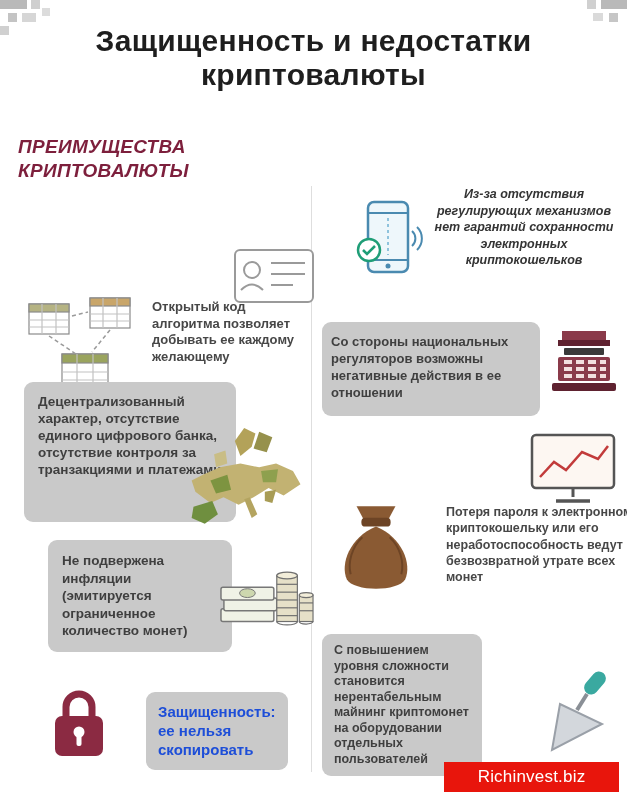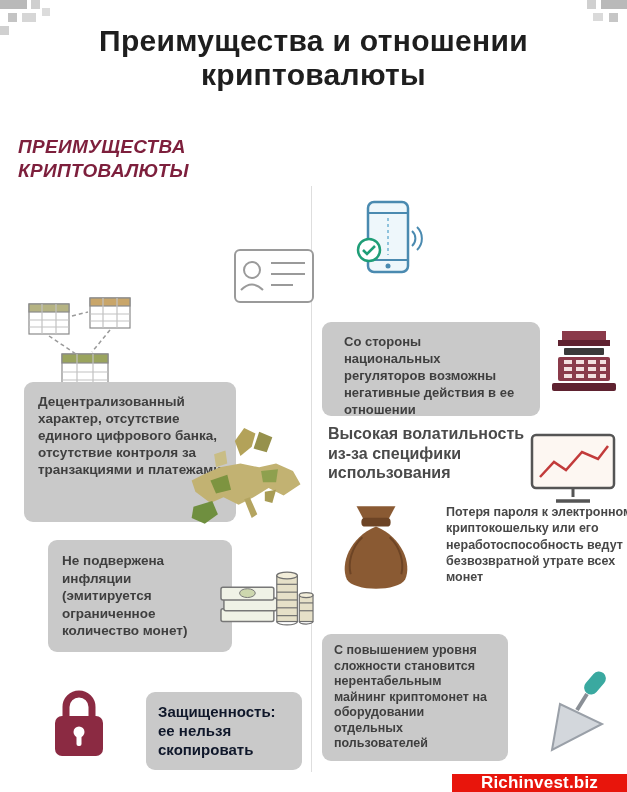--- a/index.html
+++ b/index.html
@@ -36,44 +36,44 @@
 
   .adv3-box { left:24px; top:382px; width:212px; height:140px; padding:11px 14px;
               font-size:13.5px; line-height:1.26; z-index:1; }
   .map-icon { left:186px; top:424px; width:122px; height:112px; z-index:2; }
 
   .adv4-box { left:34px; top:540px; width:184px; height:112px; padding:12px 14px;
               font-size:13.5px; line-height:1.3;margin-left:14px; }
   .money-icon { left:220px; top:552px; width:94px; height:94px; }
 
   .padlock-icon { left:50px; top:686px; width:58px; height:74px; }
-  .adv5-box { left:146px; top:692px; width:156px; height:78px; padding:10px 12px;
-              color:#0f172a; font-size:15px; line-height:1.28; }
+  .adv5-box { left:146px; top:692px; width:142px; height:78px; padding:10px 12px;
+              color:#1d4ed8; font-size:15px; line-height:1.28; }
 
   
   .phone-icon { left:352px; top:200px; width:72px; height:78px; }
   .dis1-text { left:428px; top:186px; width:192px; font-size:12.5px; font-style:italic;
                text-align:center; line-height:1.32; color:#343434; }
 
-  .dis2-box { left:322px; top:322px; width:218px; height:94px; padding:12px 22px;
+  .dis2-box { left:322px; top:322px; width:218px; height:94px; padding:12px 9px;
               font-size:13px; line-height:1.3; }
   .register-icon { left:550px; top:330px; width:68px; height:62px; }
 
   .dis3-text { left:328px; top:424px; width:200px; font-size:16px; line-height:1.22; color:#4a4a4a; }
   .monitor-icon { left:528px; top:432px; width:90px; height:76px; }
 
   .moneybag-icon { left:338px; top:504px; width:76px; height:90px; }
   .dis4-text { left:418px; top:504px; width:204px; font-size:12.5px; text-align:left; line-height:1.3;margin-left:28px; }
 
-  .dis5-box { left:322px; top:634px; width:186px; padding:9px 12px;
+  .dis5-box { left:322px; top:634px; width:160px; padding:9px 12px;
               font-size:12.5px; line-height:1.24; }
   .trowel-icon { left:538px; top:670px; width:76px; height:82px; }
 
-  .watermark { position:absolute; right:0; bottom:0; width:175px; height:18px;
-               background:#e8150c; color:#ffffff; font-size:17px; font-weight:bold;
+  .watermark { position:absolute; right:8px; bottom:0; width:175px; height:30px;
+               background:#e8150c; color:#ffffff; font-size:17px; font-weight:normal;
                display:flex; align-items:center; justify-content:center; letter-spacing:.2px; }
 </style>
 </head>
 <body>
 
 <div class="page">
 
   <div class="corner corner-tl">
     <svg width="55" height="42" viewBox="0 0 55 42">
       <rect x="0" y="0" width="27" height="9" fill="#b9b9b9"></rect>
@@ -86,21 +86,21 @@
   </div>
   <div class="corner corner-tr">
     <svg width="52" height="30" viewBox="0 0 52 30">
       <rect x="26" y="0" width="26" height="9" fill="#b9b9b9"></rect>
       <rect x="12" y="0" width="9" height="9" fill="#d0d0d0"></rect>
       <rect x="34" y="13" width="9" height="9" fill="#c6c6c6"></rect>
       <rect x="18" y="13" width="10" height="8" fill="#dadada"></rect>
     </svg>
   </div>
 
-  <h1 class="title">Преимущества и отношении криптовалюты</h1>
+  <h1 class="title">Защищенность и недостатки криптовалюты</h1>
 
   <div class="divider"></div>
 
   <div class="adv-header">ПРЕИМУЩЕСТВА
 КРИПТОВАЛЮТЫ</div>
 
   <div class="icon idcard-icon">
     <svg viewBox="0 0 82 60">
       <rect x="2" y="4" width="78" height="52" rx="5" fill="#ffffff" stroke="#9a9a9a" stroke-width="2"></rect>
       <circle cx="19" cy="24" r="8" fill="none" stroke="#9a9a9a" stroke-width="2"></circle>
@@ -135,20 +135,21 @@
         <line x1="34" y1="76" x2="80" y2="76" stroke="#c2c2c2"></line>
         <line x1="34" y1="84" x2="80" y2="84" stroke="#c2c2c2"></line>
         <line x1="49" y1="58" x2="49" y2="92" stroke="#c2c2c2"></line>
         <line x1="65" y1="58" x2="65" y2="92" stroke="#c2c2c2"></line>
       </g>
       <line x1="21" y1="40" x2="48" y2="58" stroke="#9a9a9a" stroke-width="1.5" stroke-dasharray="4 3"></line>
       <line x1="82" y1="34" x2="64" y2="56" stroke="#9a9a9a" stroke-width="1.5" stroke-dasharray="4 3"></line>
       <line x1="44" y1="20" x2="60" y2="16" stroke="#9a9a9a" stroke-width="1.5" stroke-dasharray="4 3"></line>
     </svg>
   </div>
+  <div class="txt adv2-text">Открытый код алгоритма позволяет добывать ее каждому желающему</div>
 
   <div class="graybox adv3-box">Децентрализованный характер, отсутствие единого цифрового банка, отсутствие контроля за транзакциями и платежами</div>
   <div class="icon map-icon">
     <svg viewBox="0 0 130 115">
       <path d="M62 2 L74 8 L70 22 L58 32 L52 16 Z" fill="#b3a259"></path>
       <path d="M78 6 L92 12 L86 28 L72 24 Z" fill="#96914c"></path>
       <path d="M30 30 L42 26 L44 40 L32 44 Z" fill="#c9bd85"></path>
       <path d="M18 52 L36 44 L58 40 L78 44 L96 40 L114 48 L122 62 L104 74 L88 66 L72 76 L56 84 L40 76 L26 82 L10 70 L6 58 Z" fill="#c2b272"></path>
       <path d="M26 58 L44 52 L48 68 L32 72 Z" fill="#7d9440"></path>
       <path d="M80 48 L98 46 L96 60 L82 60 Z" fill="#8ea04e"></path>
@@ -203,20 +204,21 @@
       <line x1="16" y1="13" x2="56" y2="13" stroke="#4a8ab0" stroke-width="2"></line>
       <line x1="16" y1="60" x2="56" y2="60" stroke="#4a8ab0" stroke-width="2"></line>
       <line x1="36" y1="18" x2="36" y2="55" stroke="#8fc3dd" stroke-width="2" stroke-dasharray="3 3"></line>
       <circle cx="36" cy="66" r="2.5" fill="#4a8ab0"></circle>
       <circle cx="17" cy="50" r="11" fill="#ffffff" stroke="#1f9e77" stroke-width="2.5"></circle>
       <path d="M11 50 l4 4 l8 -8" fill="none" stroke="#1f9e77" stroke-width="2.5"></path>
       <path d="M60 31 a10 10 0 0 1 0 15" fill="none" stroke="#4a8ab0" stroke-width="2"></path>
       <path d="M65 27 a16 16 0 0 1 0 23" fill="none" stroke="#4a8ab0" stroke-width="2"></path>
     </svg>
   </div>
+  <div class="txt dis1-text">Из-за отсутствия регулирующих механизмов нет гарантий сохранности электронных криптокошельков</div>
 
   <div class="graybox dis2-box">Со стороны национальных регуляторов возможны негативные действия в ее отношении</div>
   <div class="icon register-icon">
     <svg viewBox="0 0 68 62">
       <rect x="12" y="1" width="44" height="9" fill="#8a3a4a"></rect>
       <rect x="8" y="10" width="52" height="6" fill="#5f2230"></rect>
       <rect x="14" y="18" width="40" height="7" rx="1" fill="#3a3a3a"></rect>
       <rect x="8" y="27" width="52" height="24" rx="2" fill="#8a3a4a"></rect>
       <g fill="#f2dede">
         <rect x="14" y="30" width="8" height="4"></rect>
@@ -229,21 +231,20 @@
           <rect x="50" y="37" width="6" height="4"></rect>
         <rect x="14" y="44" width="8" height="4"></rect>
           <rect x="26" y="44" width="8" height="4"></rect>
           <rect x="38" y="44" width="8" height="4"></rect>
           <rect x="50" y="44" width="6" height="4"></rect>
       </g>
       <rect x="2" y="53" width="64" height="8" rx="2" fill="#5f2230"></rect>
     </svg>
   </div>
 
-  <div class="txt dis3-text">Высокая волатильность из-за специфики использования</div>
   <div class="icon monitor-icon">
     <svg viewBox="0 0 90 76">
       <rect x="4" y="3" width="82" height="53" rx="4" fill="#fdf7f2" stroke="#555555" stroke-width="2.5"></rect>
       <polyline points="12,45 26,30 38,38 54,20 70,27 80,14" fill="none" stroke="#c23b3b" stroke-width="2.5"></polyline>
       <line x1="45" y1="56" x2="45" y2="65" stroke="#555555" stroke-width="3"></line>
       <line x1="28" y1="69" x2="62" y2="69" stroke="#555555" stroke-width="3.5"></line>
     </svg>
   </div>
 
   <div class="icon moneybag-icon">

